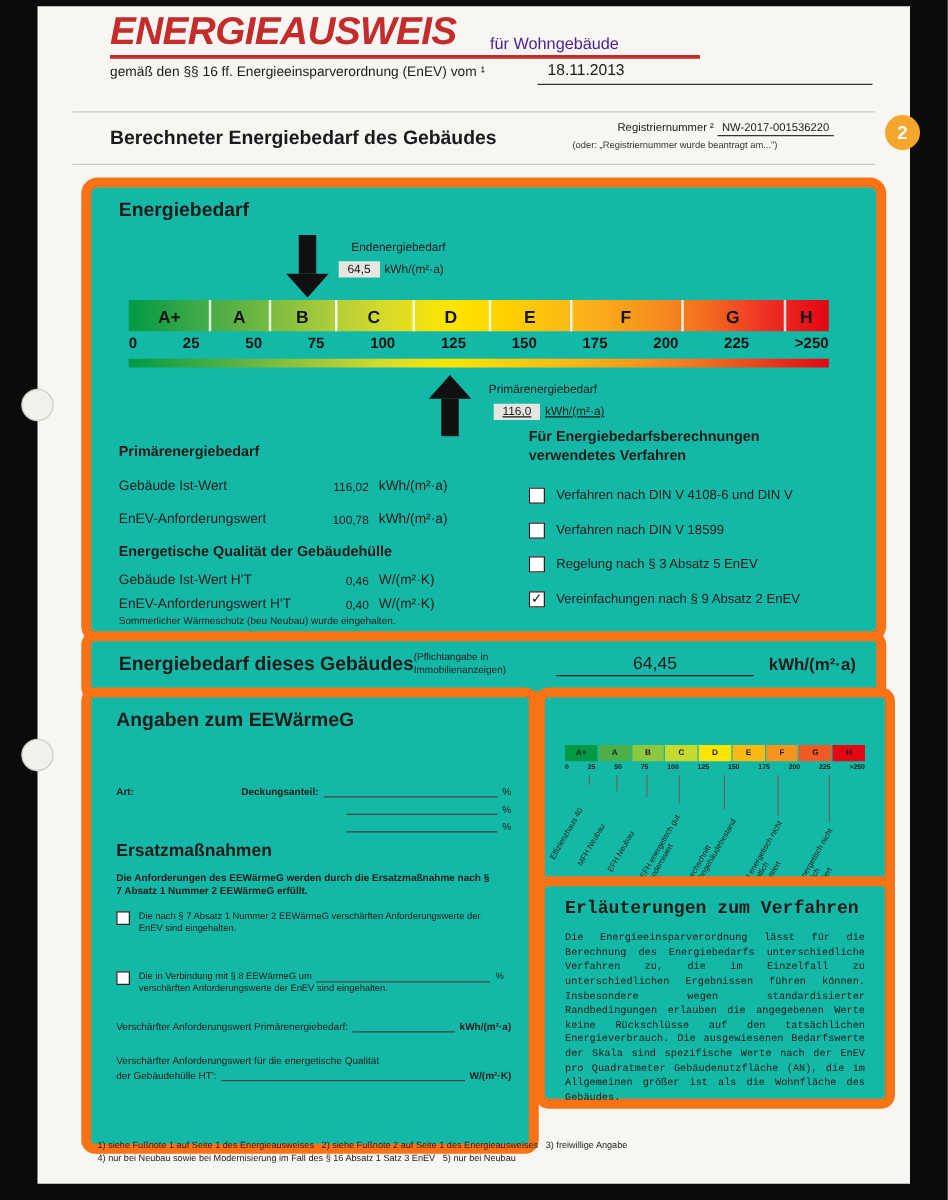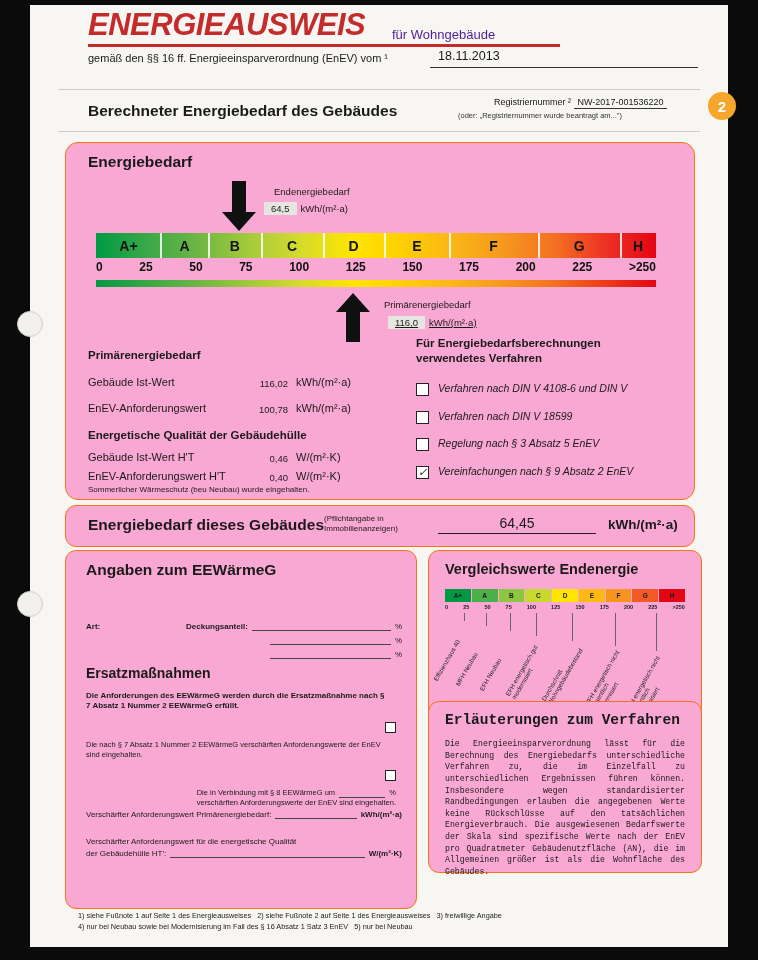--- a/index.html
+++ b/index.html
@@ -16,21 +16,21 @@
   .ea-dateline{left:400px;top:62px;width:268px;height:1px;background:#333;}
   .sep1{left:28px;top:84px;width:642px;height:1px;background:#ccccc8;}
   .sec-title{left:58px;top:97px;font-size:15.5px;font-weight:bold;}
   .reg-line{left:428px;top:92px;font-size:9px;white-space:nowrap;padding-left:36px;}
   .reg-line .reg-val{display:inline-block;border-bottom:1px solid #333;padding:0 4px 1px 4px;font-size:9px;}
   .reg-note{left:428px;top:106px;font-size:7.5px;color:#333;}
   .badge{left:678px;top:87px;width:28px;height:28px;border-radius:50%;background:#f5a62c;color:#fff;font-weight:bold;font-size:15px;display:flex;align-items:center;justify-content:center;z-index:5;}
   .sep2{left:28px;top:126px;width:642px;height:1px;background:#ccccc8;}
 
   
-  .ybox{border:1px solid #f97316;border-radius:13px;background:#f9a8d4;}
+  .ybox{border:8px solid #f97316;border-radius:13px;background:#14b8a6;}
   .energy-box{left:35px;top:137px;width:628px;height:356px;}
   .eb-title{left:22px;top:10px;font-size:15.5px;font-weight:bold;}
 
   .arrow-down{left:156px;top:38px;width:34px;height:50px;}
   .arrow-down .shaft{position:absolute;left:10px;top:0;width:14px;height:31px;background:#101010;}
   .arrow-down .head{position:absolute;left:0;top:31px;width:0;height:0;border-left:17px solid transparent;border-right:17px solid transparent;border-top:19px solid #101010;}
   .end-label{left:208px;top:43px;font-size:9.5px;}
   .end-value{left:198px;top:60px;font-size:9.5px;}
   .val-bg{background:#e6e6e1;padding:1px 7px;margin-right:4px;}
 
@@ -52,21 +52,21 @@
   .vlab{font-size:11px;}
   .vval{font-size:9.5px;width:60px;text-align:right;}
   .vunit{font-size:11px;}
   .r1l{left:22px;top:233px;} .r1v{left:162px;top:235px;} .r1u{left:230px;top:233px;}
   .r2l{left:22px;top:259px;} .r2v{left:162px;top:261px;} .r2u{left:230px;top:259px;}
   .q1l{left:22px;top:308px;} .q1v{left:162px;top:310px;} .q1u{left:230px;top:308px;}
   .q2l{left:22px;top:327px;} .q2v{left:162px;top:329px;} .q2u{left:230px;top:327px;}
   .eb-note{left:22px;top:342px;font-size:8px;}
 
   .mh{left:350px;top:193px;width:252px;font-size:11.5px;font-weight:bold;line-height:1.3;}
-  .chk{display:flex;gap:9px;align-items:flex-start;font-size:10.5px;width:262px;font-style:italic;}
+  .chk{display:flex;gap:9px;align-items:center;font-size:10.5px;width:262px;}
   .chk .cbox{width:11px;height:11px;border:1.2px solid #222;flex:none;font-size:11px;line-height:10px;text-align:center;margin-top:1px;background:#fff;}
   .chk0{left:350px;top:239px;} .chk1{left:350px;top:267px;} .chk2{left:350px;top:294px;} .chk3{left:350px;top:322px;}
 
   
   .sum-box{left:35px;top:500px;width:628px;height:40px;border-radius:11px;}
   .sum-title{left:22px;top:10px;font-size:15.5px;font-weight:bold;}
   .sum-note{left:258px;top:8px;font-size:8px;line-height:1.3;}
   .sum-line{left:372px;top:27px;width:158px;height:1px;background:#222;}
   .sum-value{left:372px;top:9px;width:158px;text-align:center;font-size:14px;}
   .sum-unit{left:542px;top:11px;font-size:13.5px;font-weight:bold;}
@@ -75,21 +75,21 @@
   .eew-box{left:35px;top:545px;width:350px;height:357px;border-radius:11px;}
   .eew-title{left:20px;top:10px;font-size:15.5px;font-weight:bold;}
   .eew-intro{left:20px;top:40px;width:308px;font-size:8px;font-weight:bold;line-height:1.3;}
   .fl{flex:1;border-bottom:1px solid #444;height:9px;margin:0 4px;}
   .eew-row{width:316px;display:flex;align-items:flex-end;font-size:8px;}
   .eew-row .sp1{width:100px;font-weight:bold;} .eew-row .sp2{font-weight:bold;}
   .eew-row .spacer{width:180px;}
   .eew-r1{left:20px;top:70px;} .eew-r2{left:20px;top:84px;} .eew-r3{left:20px;top:98px;}
   .ersatz-title{left:20px;top:114px;font-size:14px;font-weight:bold;}
   .ersatz-intro{left:20px;top:140px;width:300px;font-size:8px;font-weight:bold;line-height:1.3;}
-  .echk{display:flex;gap:7px;align-items:flex-end;font-size:7.5px;line-height:1.35;width:310px;flex-direction:column;}
+  .echk{display:flex;gap:7px;align-items:flex-start;font-size:7.5px;line-height:1.35;width:310px;}
   .echk .cbox{width:9px;height:9px;border:1px solid #222;flex:none;margin-top:1px;background:#fff;}
   .echk1{left:20px;top:170px;}
   .echk2{left:20px;top:218px;}
   .echk2 .l1{display:flex;align-items:flex-end;}
   .req{left:20px;top:258px;width:316px;display:flex;align-items:flex-end;font-size:8px;}
   .req .unit{font-weight:bold;white-space:nowrap;}
   .req2wrap{left:20px;top:286px;width:316px;font-size:8px;}
   .req2wrap .l2{display:flex;align-items:flex-end;margin-top:2px;}
 
   
@@ -292,21 +292,20 @@
       <div>Verschärfter Anforderungswert für die energetische Qualität</div>
       <div class="l2">
         <span>der Gebäudehülle HT':</span>
         <span class="fl"></span>
         <span class="unit" style="font-weight:bold">W/(m²·K)</span>
       </div>
     </div>
   </div>
 
   <div class="abs ybox cmp-box">
-    <div class="abs cmp-title">Vergleichswerte Endenergie</div>
     <div class="abs cmp-bar">
       <span class="seg">A+</span>
       <span class="seg">A</span>
       <span class="seg">B</span>
       <span class="seg">C</span>
       <span class="seg">D</span>
       <span class="seg">E</span>
       <span class="seg">F</span>
       <span class="seg">G</span>
       <span class="seg">H</span>

